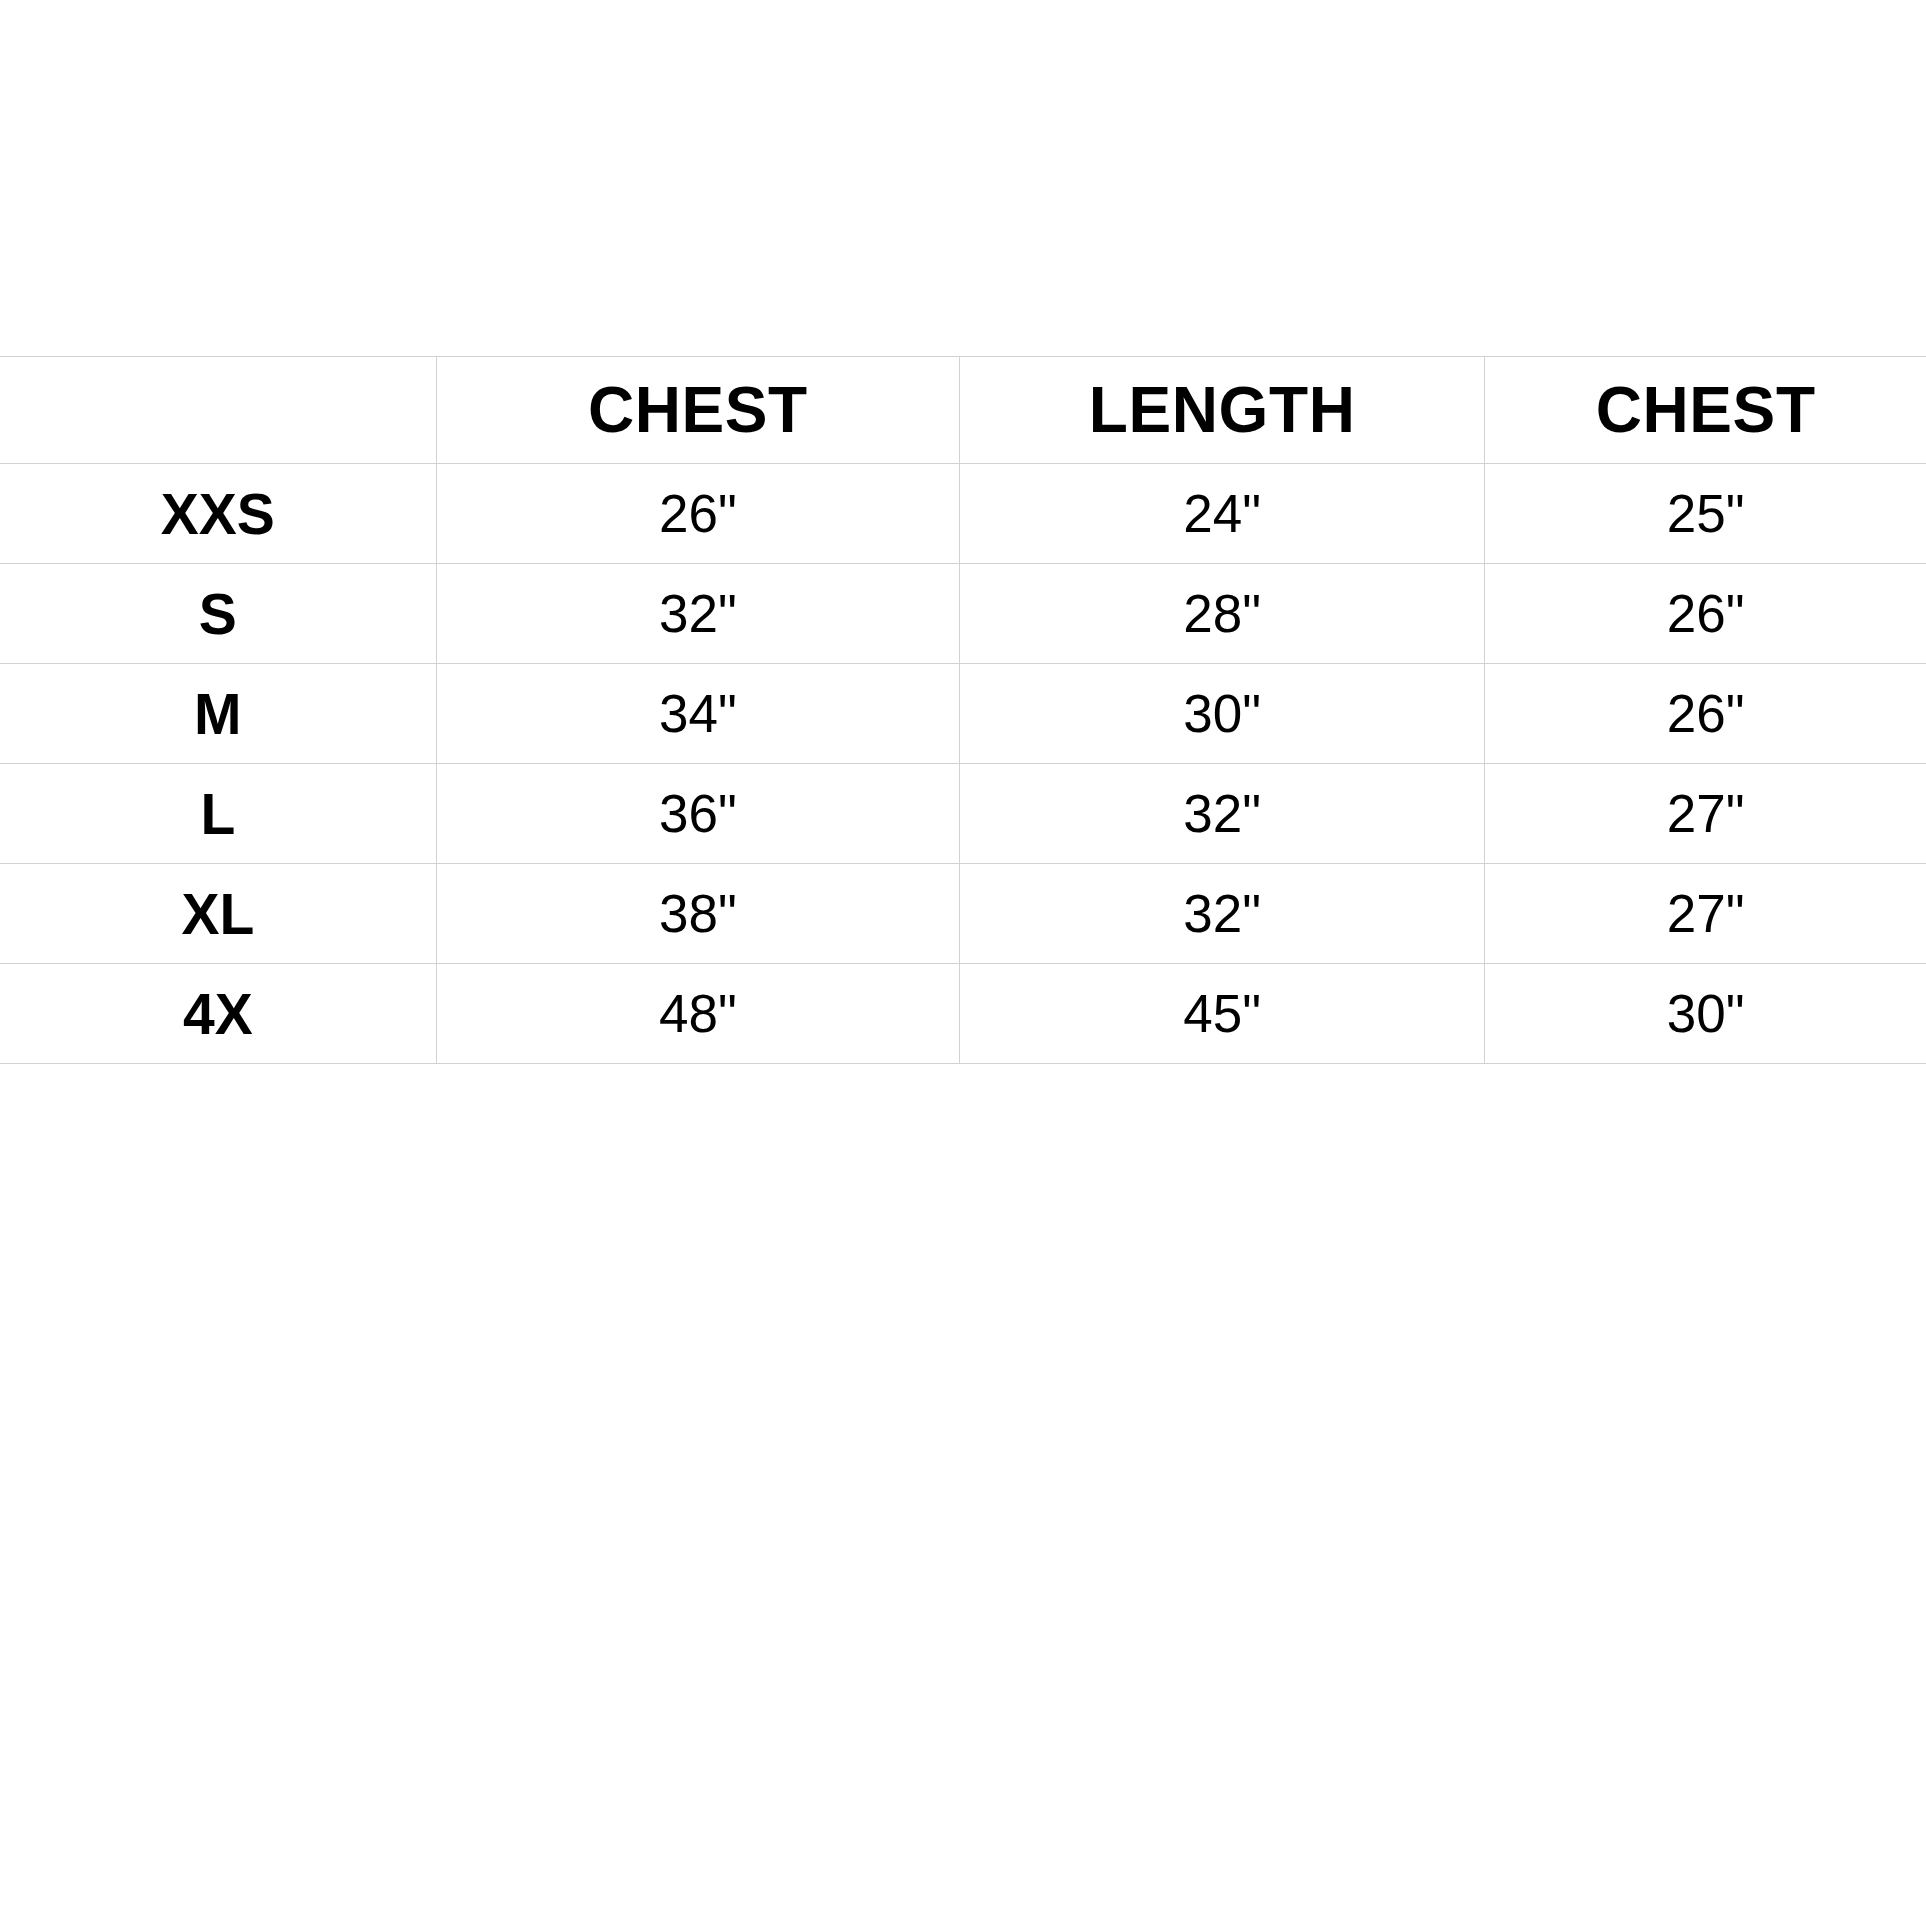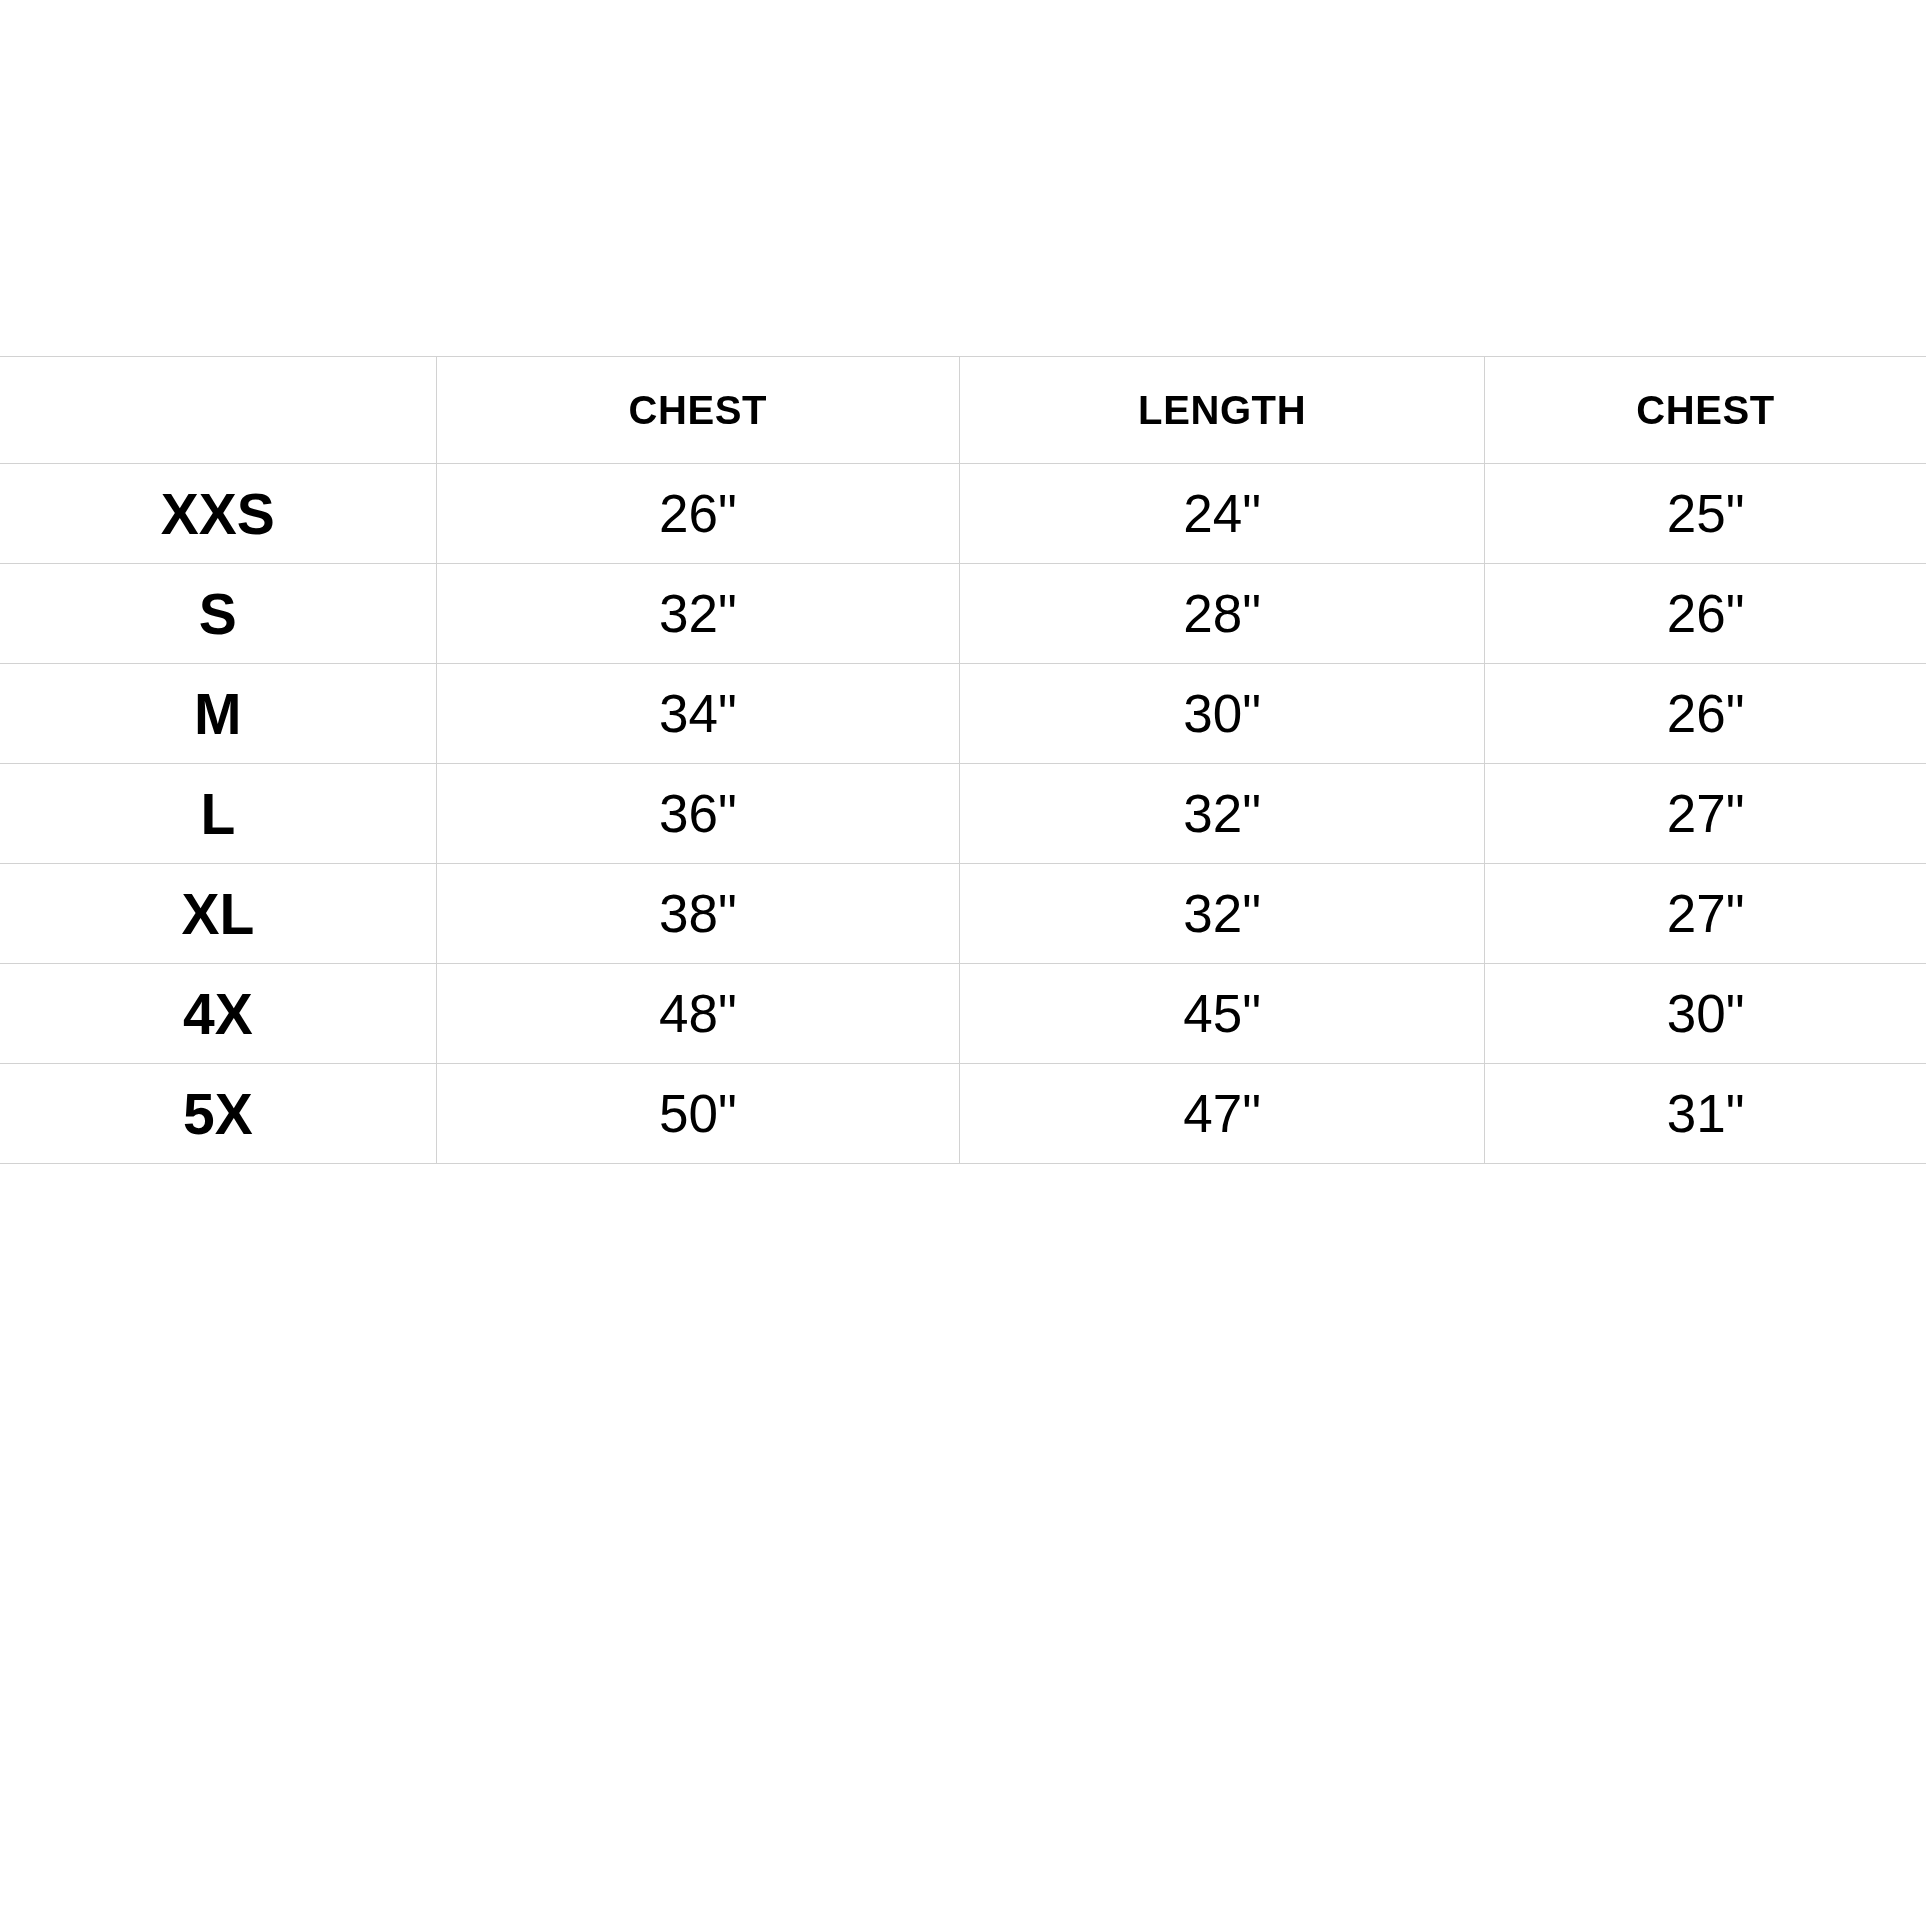--- a/index.html
+++ b/index.html
@@ -46,21 +46,21 @@
     height: 99px;
     vertical-align: middle;
     text-align: center;
   }
   
   table.size-chart th.sep,
   table.size-chart td.sep {
     border-left: 1.7px solid #d2d2d2;
   }
   table.size-chart thead th {
-    font-size: 40px;
+    font-size: 64px;
     font-weight: bold;
     letter-spacing: 0.6px;
     border-top: 1.7px solid #d2d2d2;
     height: 106px;
   }
   table.size-chart thead th.corner {
     border-top: 1.7px solid #d2d2d2;
   }
   td.size-label {
     font-size: 57px;
@@ -124,23 +124,17 @@
           <td class="measure sep">38"</td>
           <td class="measure sep">32"</td>
           <td class="measure sep">27"</td>
         </tr>
         <tr>
           <td class="size-label">4X</td>
           <td class="measure sep">48"</td>
           <td class="measure sep">45"</td>
           <td class="measure sep">30"</td>
         </tr>
-        <tr>
-          <td class="size-label">5X</td>
-          <td class="measure sep">50"</td>
-          <td class="measure sep">47"</td>
-          <td class="measure sep">31"</td>
-        </tr>
       </tbody>
     </table>
   </div>
 </div>
 
 
 </body></html>

